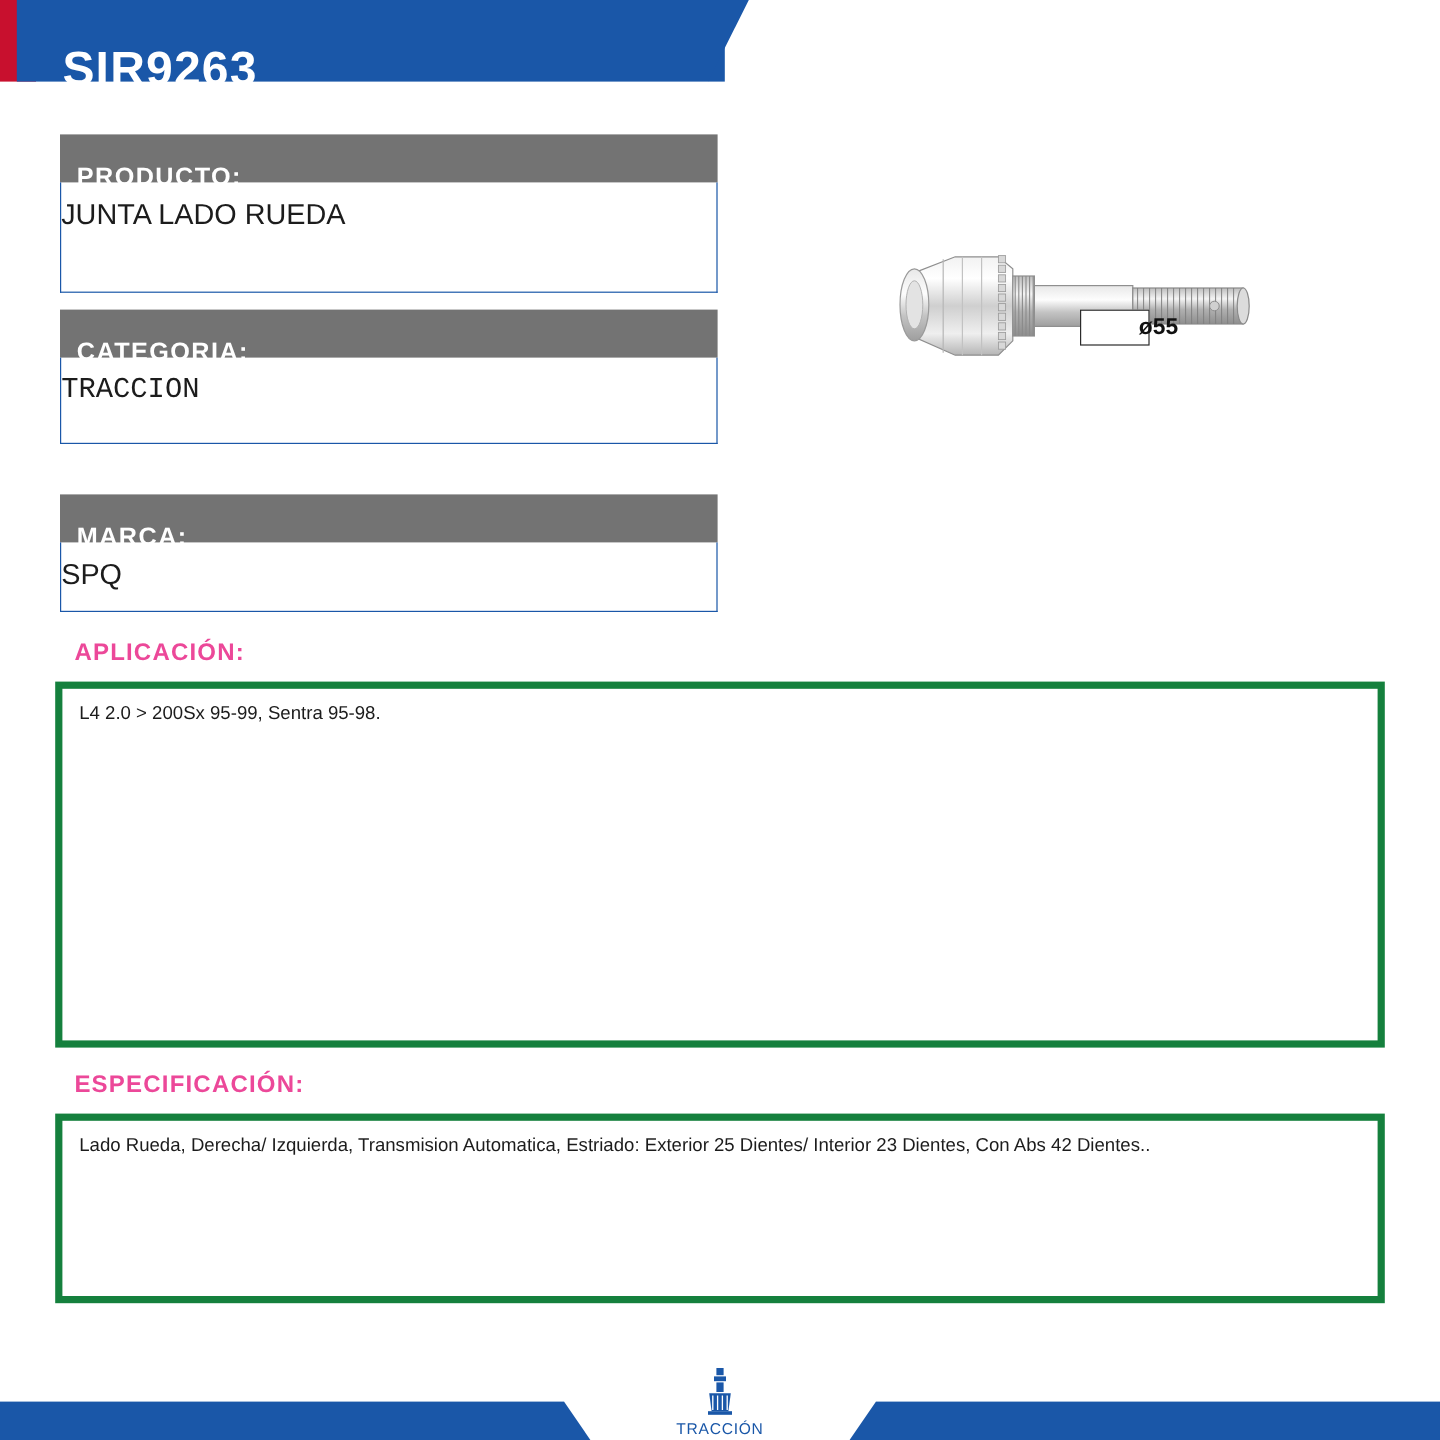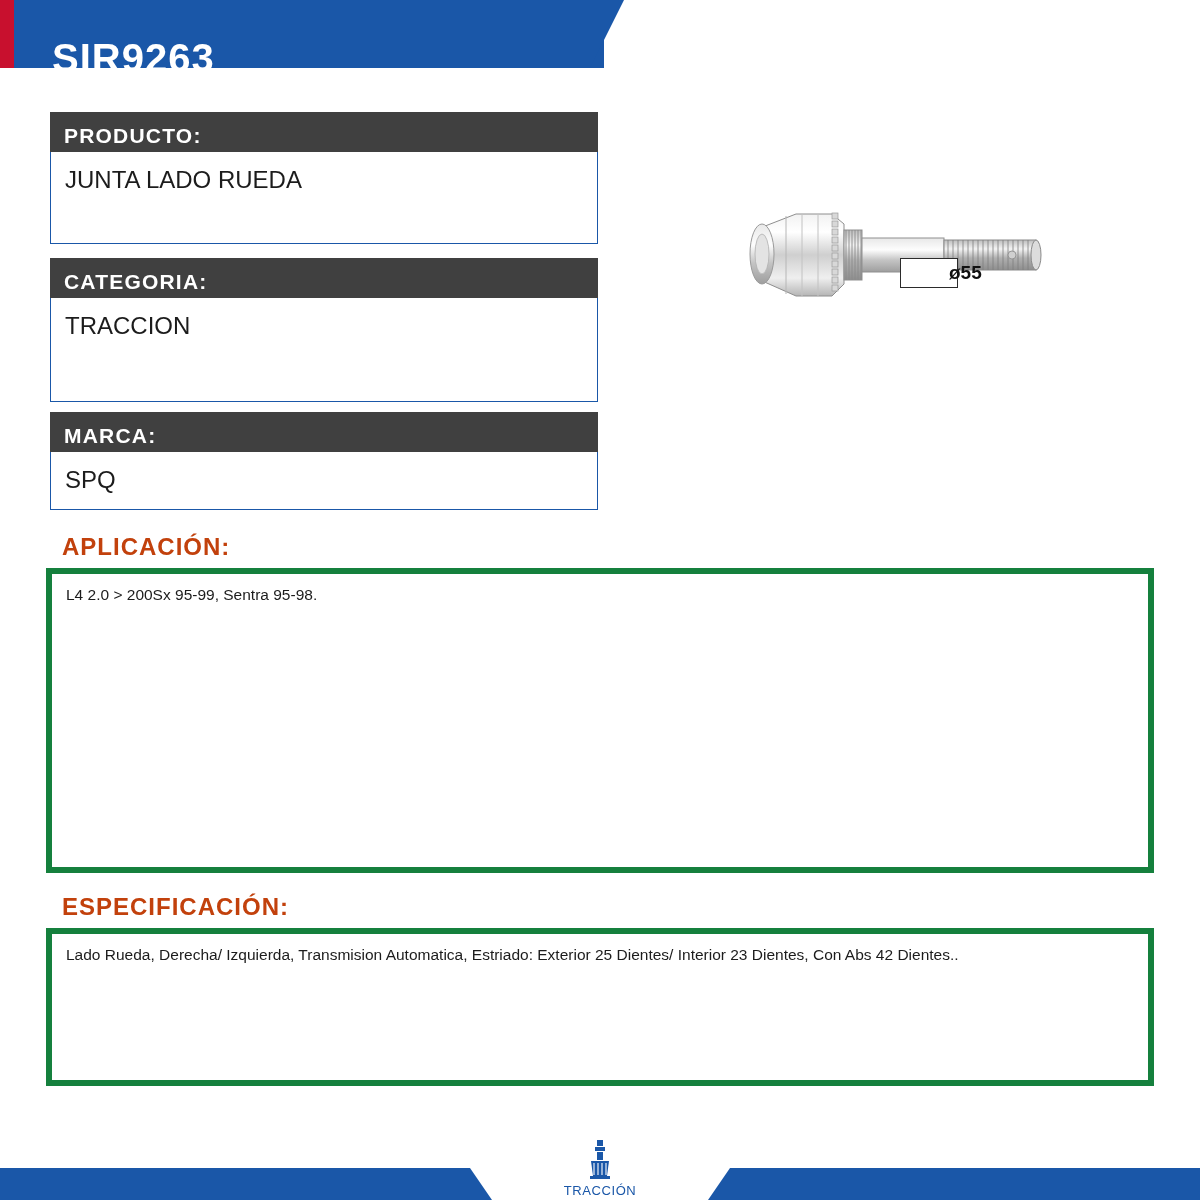--- a/index.html
+++ b/index.html
@@ -60,43 +60,43 @@
     margin-top: 23px;
   }
 
   
   .field {
     position: absolute;
     width: 548px;
     left: 50px;
   }
   .field-label {
-    background: #404040;
+    background: #737373;
     color: #ffffff;
     font-size: 21px;
     font-weight: bold;
     letter-spacing: 1.2px;
-    padding: 12px 0 8px 14px;
+    padding: 24px 0 8px 14px;
     box-sizing: border-box;
     height: 40px;
   }
   .field-value-box {
     border: 1px solid #1a57a8;
     border-top: none;
     box-sizing: border-box;
     color: #1c1c1c;
     font-size: 24px;
-    padding: 14px 0 0 14px;
+    padding: 14px 0 0 0;
   }
 
   #field-producto { top: 112px; }
   #field-producto .field-value-box { height: 92px; }
 
   #field-categoria { top: 258px; }
-  #field-categoria .field-value-box { height: 104px; }
+  #field-categoria .field-value-box { height: 72px; font-family: Liberation Mono, monospace; }
 
   #field-marca { top: 412px; }
   #field-marca .field-value-box { height: 58px; }
 
   
   .product-image {
     position: absolute;
     left: 740px;
     top: 180px;
     width: 340px;
@@ -116,22 +116,22 @@
     text-align: center;
     line-height: 28px;
     box-sizing: border-box;
     padding-left: 48px;
   }
 
   
   .section-title {
     position: absolute;
     left: 62px;
-    color: #c2410c;
-    font-size: 24px;
+    color: #ec4899;
+    font-size: 20px;
     font-weight: bold;
     letter-spacing: 1px;
   }
   .section-box {
     position: absolute;
     left: 46px;
     width: 1108px;
     border: 6px solid #15803d;
     box-sizing: border-box;
     color: #1c1c1c;

